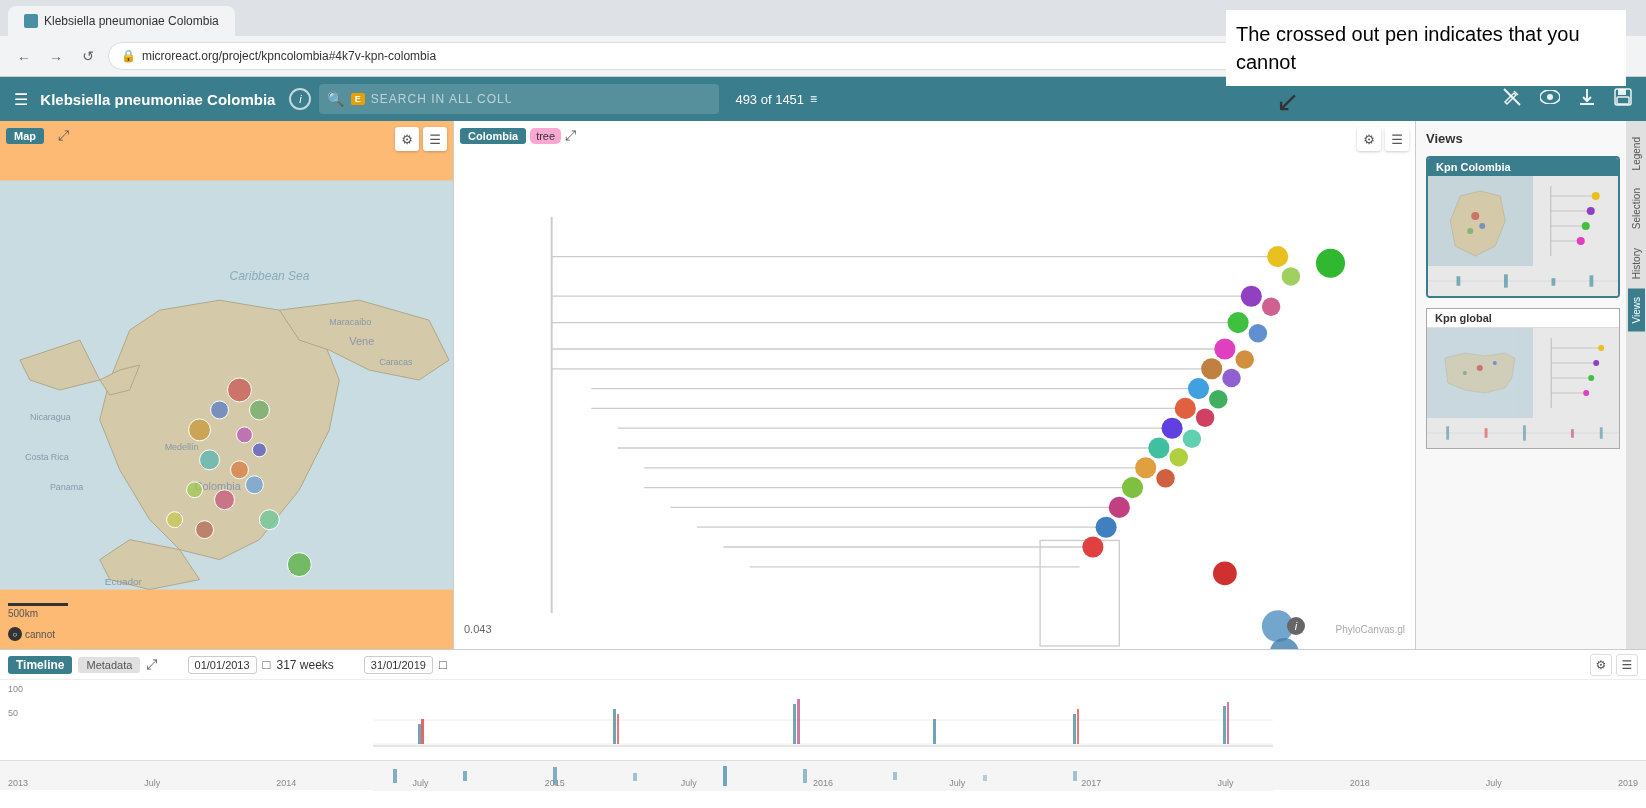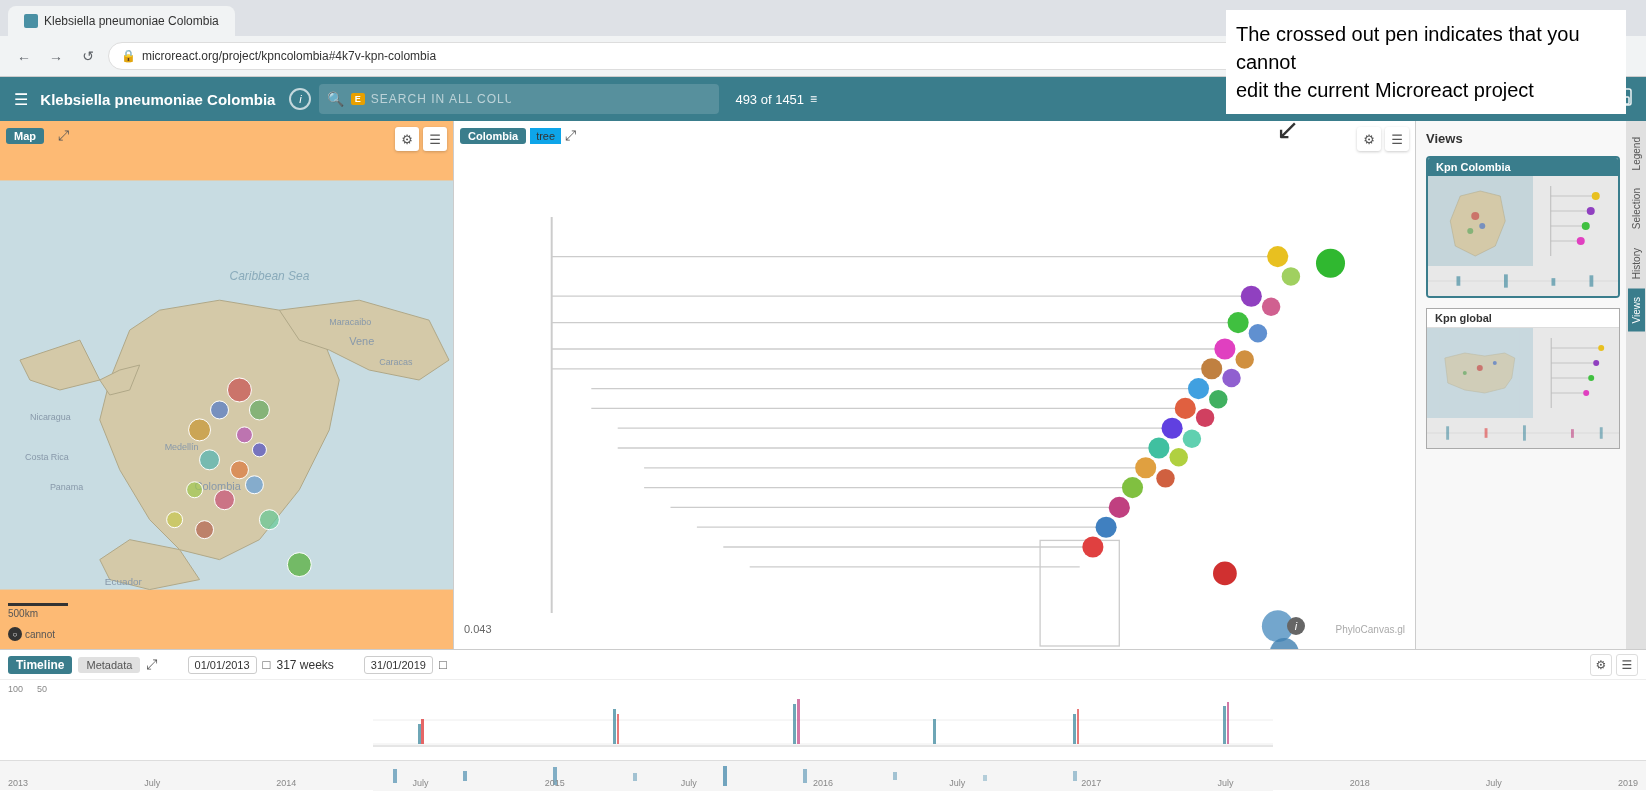--- a/index.html
+++ b/index.html
@@ -255,25 +255,25 @@
     }
     .tree-tag {
       background: #3a7d8c;
       color: white;
       font-size: 11px;
       font-weight: bold;
       padding: 2px 8px;
       border-radius: 3px;
     }
     .tree-type-tag {
-      background: #0ea5e9;
+      background: #f9a8d4;
       color: #333;
       font-size: 11px;
       padding: 2px 6px;
-      border-radius: 0;
+      border-radius: 5px;
     }
     .tree-scale {
       position: absolute;
       bottom: 14px;
       left: 10px;
       font-size: 11px;
       color: #666;
     }
     .phylocanvas-credit {
       position: absolute;
@@ -860,21 +860,21 @@
         </div>
         <div style="flex:1;"></div>
         <div class="bottom-ctrl-btns">
           <div class="bottom-ctrl-btn">⚙</div>
           <div class="bottom-ctrl-btn">☰</div>
         </div>
       </div>
 
       <div style="position:relative; height:80px; padding: 4px 40px 4px 40px;">
         
-        <div style="position:absolute; left:8px; top:4px; font-size:9px; color:#888; display:flex; flex-direction:row; gap:14px;">
+        <div style="position:absolute; left:8px; top:4px; font-size:9px; color:#888; display:flex; flex-direction:column; gap:14px;">
           <span>100</span>
           <span>50</span>
           <span></span>
         </div>
         <svg width="100%" height="72" viewBox="0 0 900 72">
 
           <line x1="0" y1="60" x2="900" y2="60" stroke="#eee" stroke-width="1"></line>
           <line x1="0" y1="36" x2="900" y2="36" stroke="#eee" stroke-width="1"></line>
 
           <rect x="45" y="40" width="3" height="20" fill="#4a90a4" opacity="0.8"></rect>
@@ -948,15 +948,14 @@
           <span>July</span>
           <span>2019</span>
         </div>
       </div>
     </div>
   </div>
 </div>
 
 <div style="position:fixed; top:10px; right:20px; z-index:200; background:white; padding:10px; font-size:20px; line-height:1.4; max-width:400px; pointer-events:none;">
   <span>The crossed out pen indicates that you cannot</span><br>
-  <span>edit the current Microreact project</span>
   <div style="position:absolute; bottom:-35px; left:50px; font-size:28px; color:#333;">↙</div>
 </div>
 
 </body></html>

